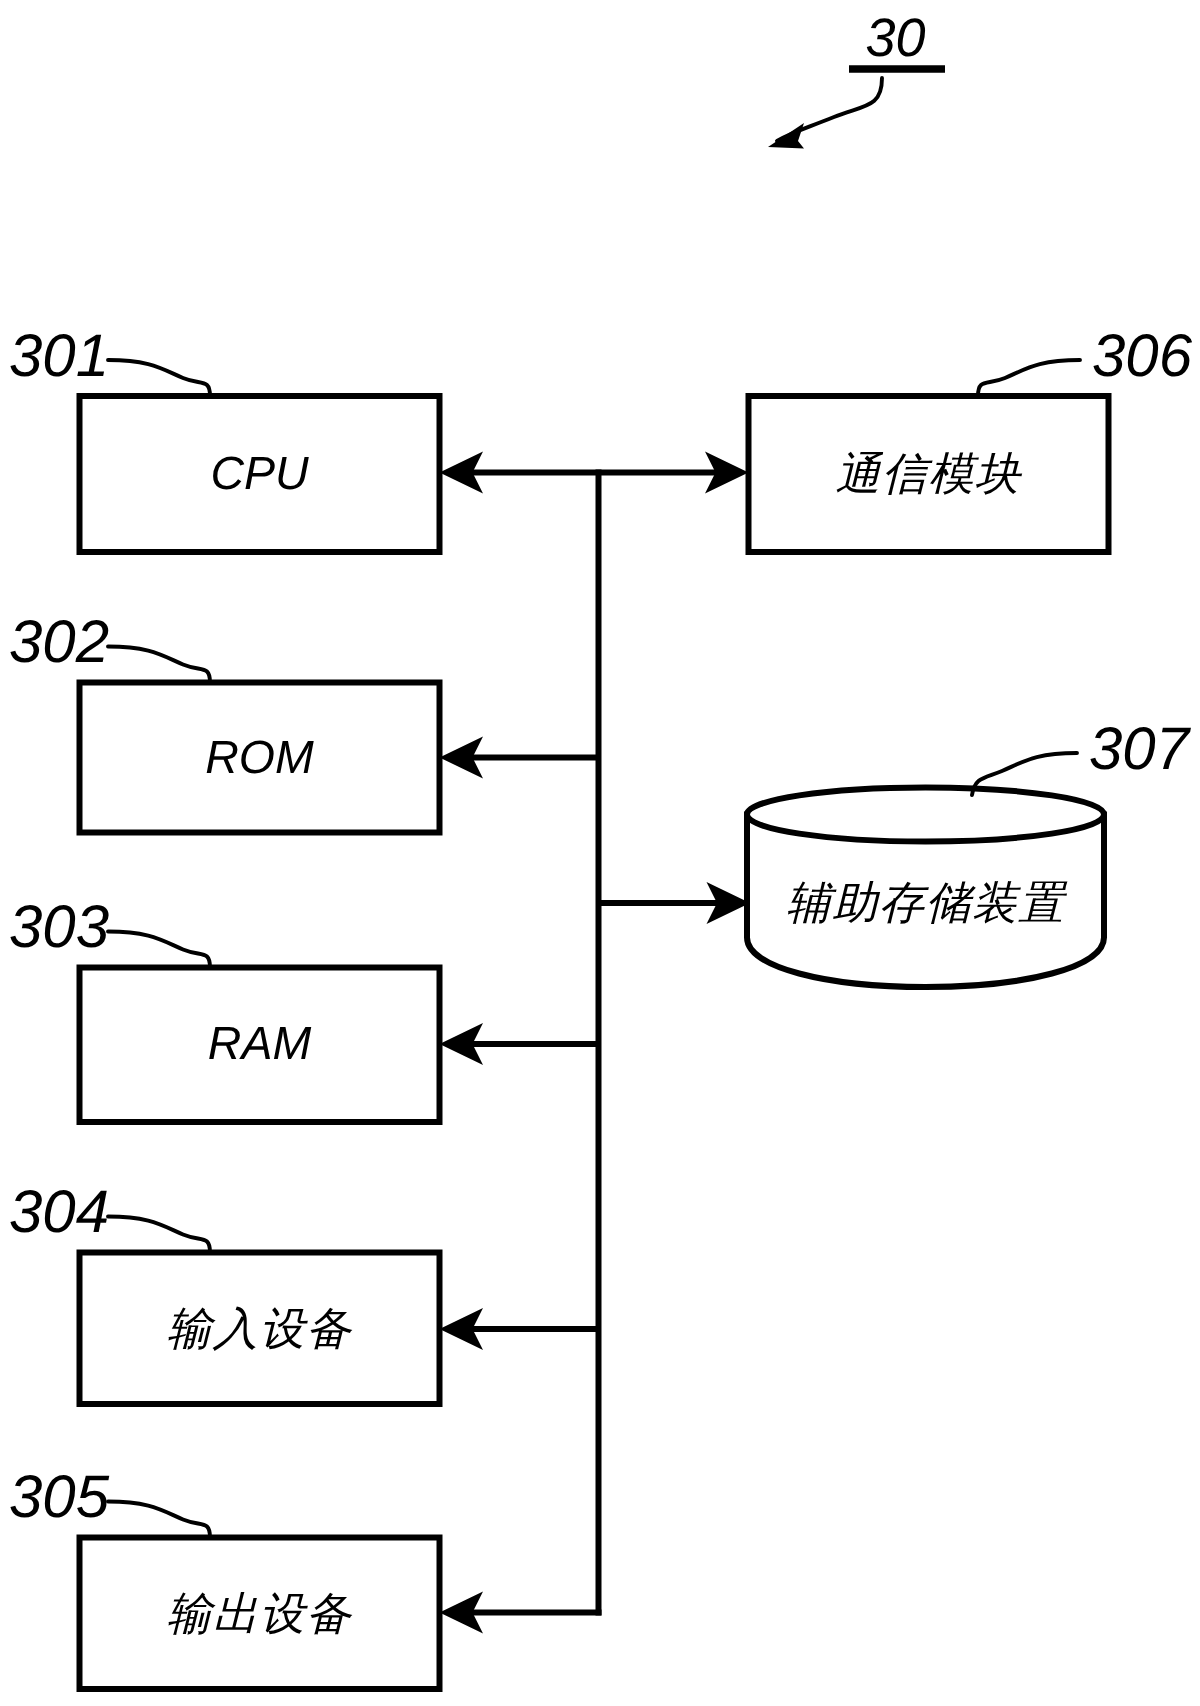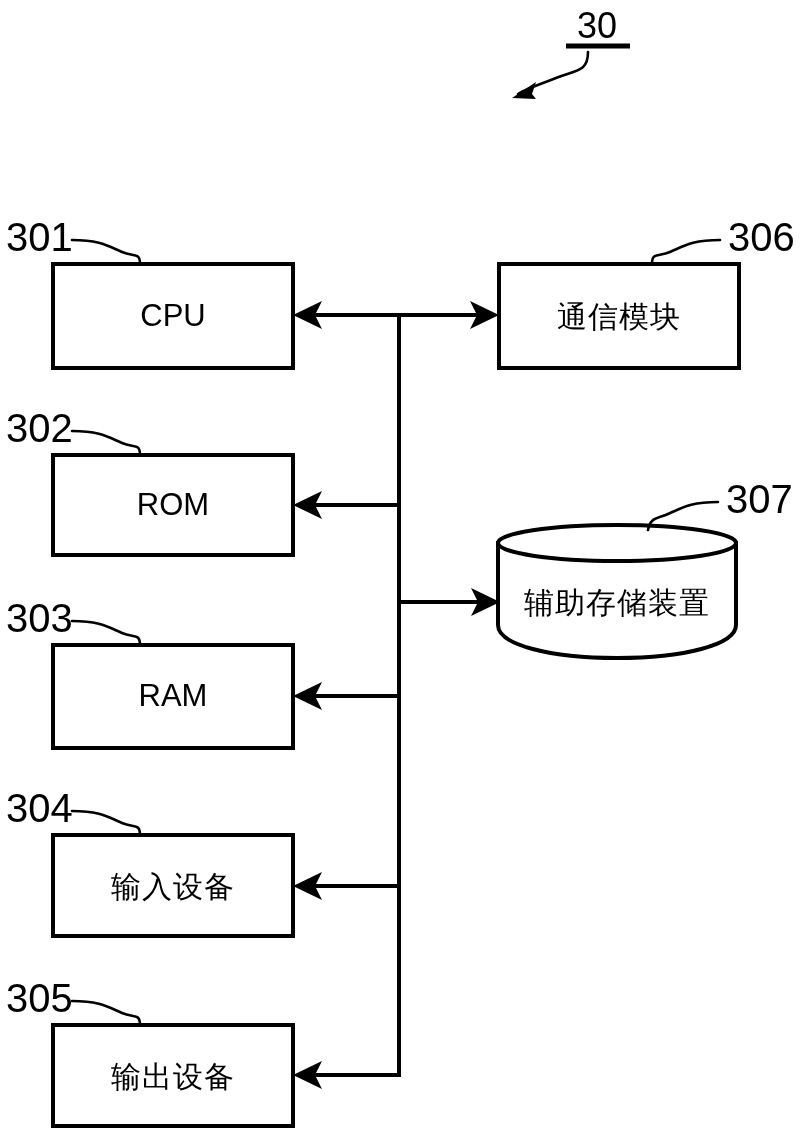--- a/index.html
+++ b/index.html
@@ -11,20 +11,21 @@
   body {
     font-family: "Liberation Sans", "DejaVu Sans", sans-serif;
     color: #000000;
   }
   #figure-root {
     position: relative;
     width: 800px;
     height: 1137px;
     background: #ffffff;
     overflow: hidden;
+    font-style: italic;
   }
   #figure-svg {
     position: absolute;
     left: 0;
     top: 0;
     width: 800px;
     height: 1137px;
     display: block;
   }
   .box-rect {

